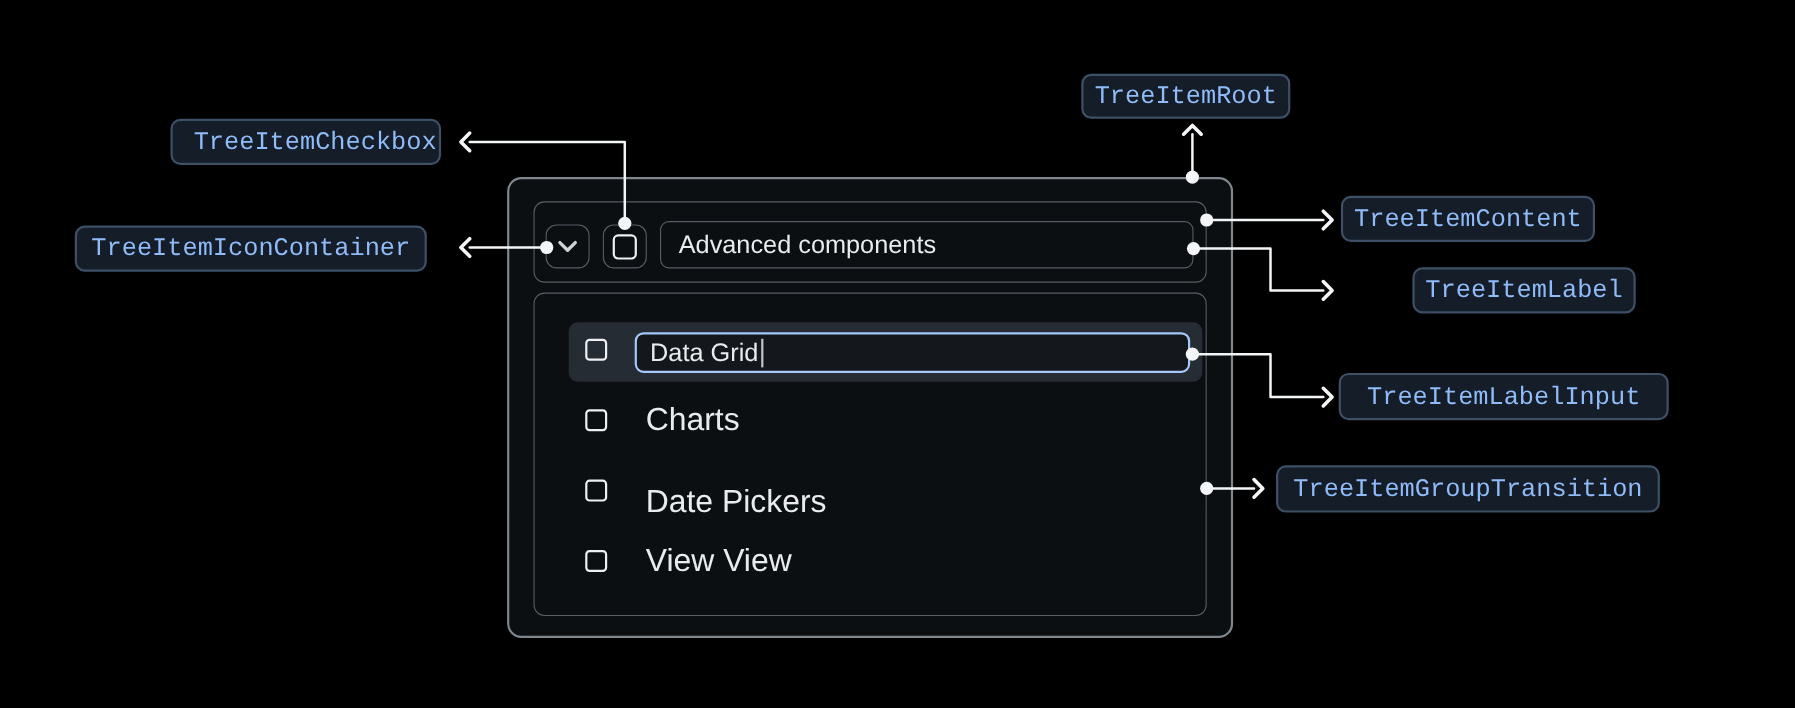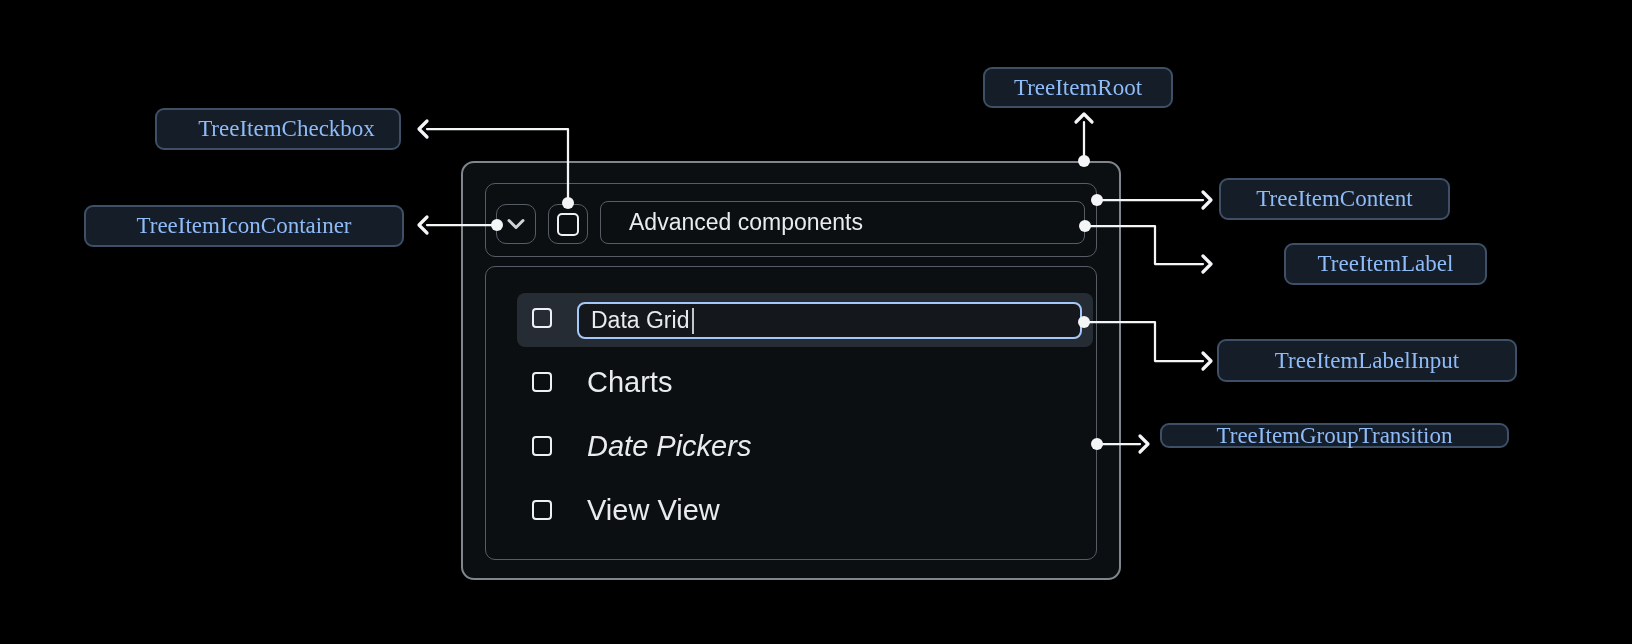--- a/index.html
+++ b/index.html
@@ -31,31 +31,31 @@
   
   .badge {
     position: absolute;
     display: flex;
     align-items: center;
     justify-content: center;
     background: var(--badge-background);
     border: 2px solid var(--badge-border);
     border-radius: 9px;
     color: var(--badge-text);
-    font-family: Liberation Serif, serif;
+    font-family: Liberation Mono, monospace;
     font-size: 23px;
     white-space: nowrap;
   }
   .badge-checkbox        { left: 155px;  top: 108px; width: 246px; height: 42px; padding-left: 17px; }
-  .badge-icon-container  { left: 84px;   top: 205px; width: 320px; height: 42px; }
+  .badge-icon-container  { left: 68px;   top: 205px; width: 320px; height: 42px; }
   .badge-root            { left: 983px;  top: 67px;  width: 190px; height: 41px; }
   .badge-content         { left: 1219px; top: 178px; width: 231px; height: 42px; }
   .badge-label           { left: 1284px; top: 243px; width: 203px; height: 42px; }
   .badge-label-input     { left: 1217px; top: 339px; width: 300px; height: 43px; }
-  .badge-group-transition{ left: 1160px; top: 423px; width: 349px; height: 25px; }
+  .badge-group-transition{ left: 1160px; top: 423px; width: 349px; height: 43px; }
 
   
   .tree-root {
     position: absolute;
     left: 461px; top: 161px;
     width: 660px; height: 419px;
     background: var(--surface-background);
     border: 2px solid var(--surface-border);
     border-radius: 13px;
   }
@@ -88,21 +88,21 @@
     border-radius: 5px;
     background: transparent;
   }
   .tree-label-box {
     position: absolute;
     left: 600px; top: 201px;
     width: 485px; height: 43px;
     border: 1.5px solid var(--inner-border);
     border-radius: 8px;
     display: flex; align-items: center;
-    padding-left: 28px;
+    padding-left: 16px;
     color: var(--text);
     font-size: 23px;
   }
   .tree-group {
     position: absolute;
     left: 485px; top: 266px;
     width: 612px; height: 294px;
     border: 1.5px solid var(--inner-border);
     border-radius: 10px;
   }
@@ -146,21 +146,21 @@
   .item-label {
     position: absolute;
     left: 587px;
     height: 54px;
     display: flex; align-items: center;
     color: var(--text);
     font-size: 29px;
     white-space: nowrap;
   }
   .lbl-1 { top: 355px; }
-  .lbl-2 { top: 419px; font-style: italic; }
+  .lbl-2 { top: 429px; }
   .lbl-3 { top: 483px; }
 
   
   .connectors {
     position: absolute;
     left: 0; top: 0;
     width: 1632px; height: 644px;
     pointer-events: none;
   }
   .connectors path, .connectors polyline {

